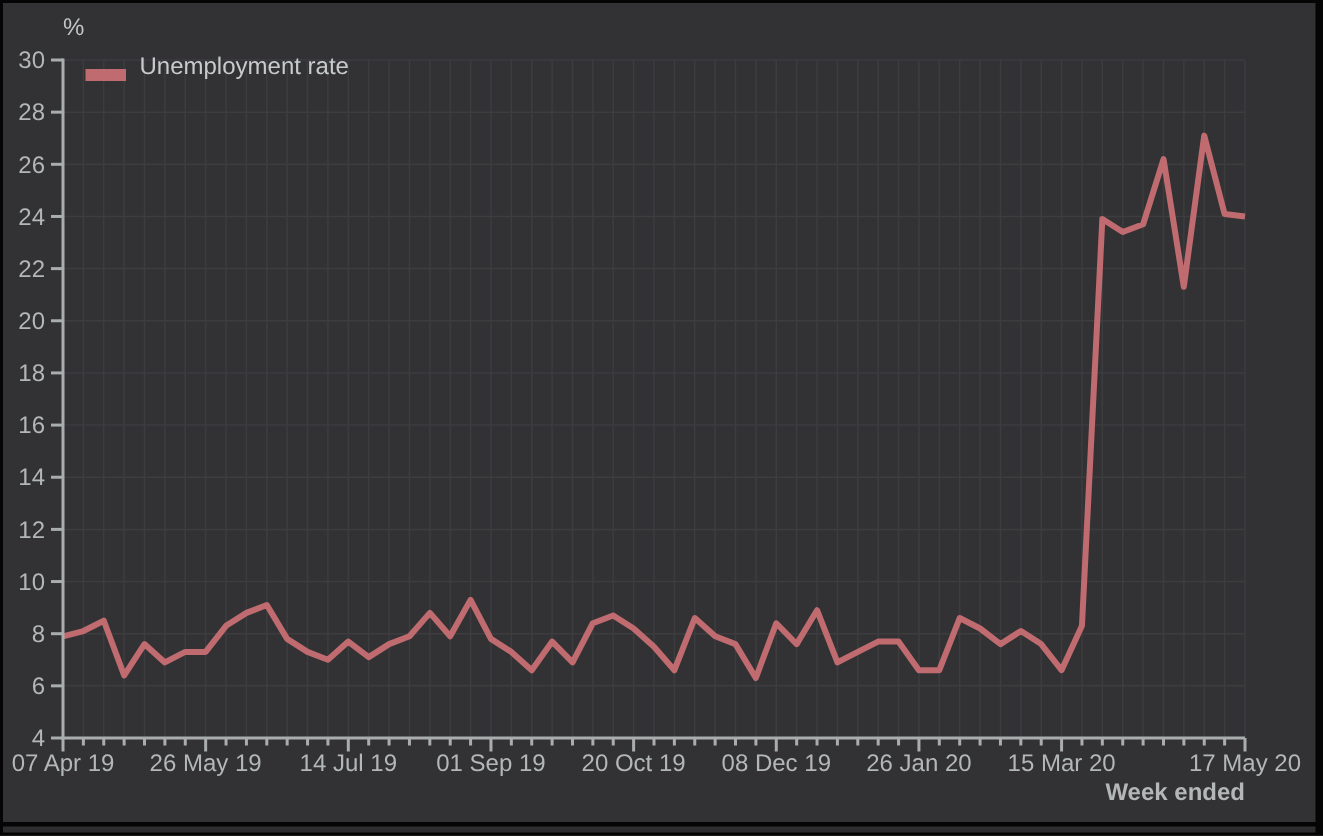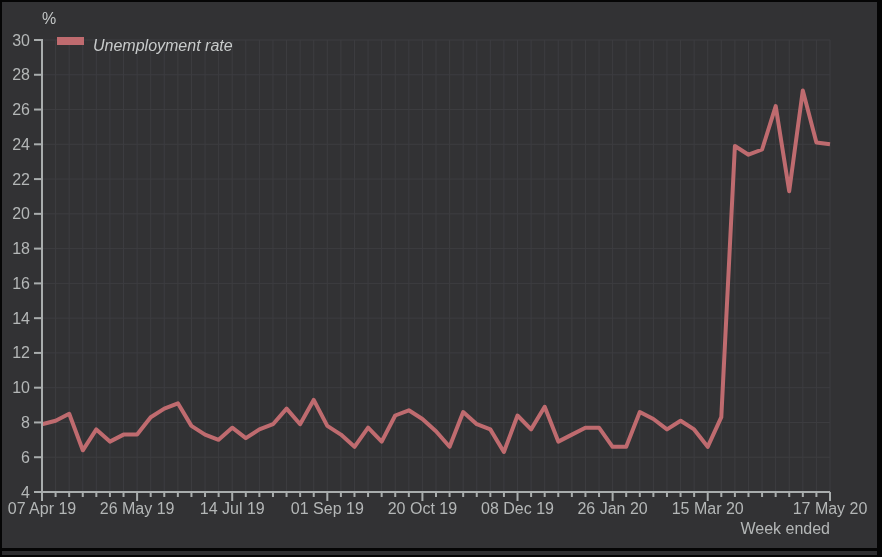--- a/index.html
+++ b/index.html
@@ -20,27 +20,27 @@
   .grid{stroke:#3d3d40;stroke-width:1;}
   .axis{stroke:#a9adad;stroke-width:2;}
   .tick{stroke:#a9adad;stroke-width:2;}
   .ylab,.xlab{fill:#b4b7b7;font-size:16px;font-family:"Liberation Sans",sans-serif;}
   #unit-label{
     position:absolute;left:42px;top:10px;
     color:#c3c6c6;font-size:16px;
   }
   #legend{
     position:absolute;left:57px;top:37px;height:17px;
-    display:flex;align-items:flex-start;gap:9px;font-style:italic;
+    display:flex;align-items:flex-end;gap:9px;
   }
   #legend-swatch{width:27px;height:8px;background:#bf6b6f;}
   #legend-label{color:#c8cbcb;font-size:16px;white-space:nowrap;}
   #xaxis-title{
     position:absolute;right:52px;top:520px;
-    color:#b4b7b7;font-size:16px;text-align:center;
+    color:#b4b7b7;font-size:16px;text-align:center;font-weight:bold;
   }
 </style>
 </head>
 <body>
 
 <div id="chart-panel"></div>
 <div id="bottom-strip"></div>
 
 <svg id="chart-svg" width="882" height="557">
     <g>

